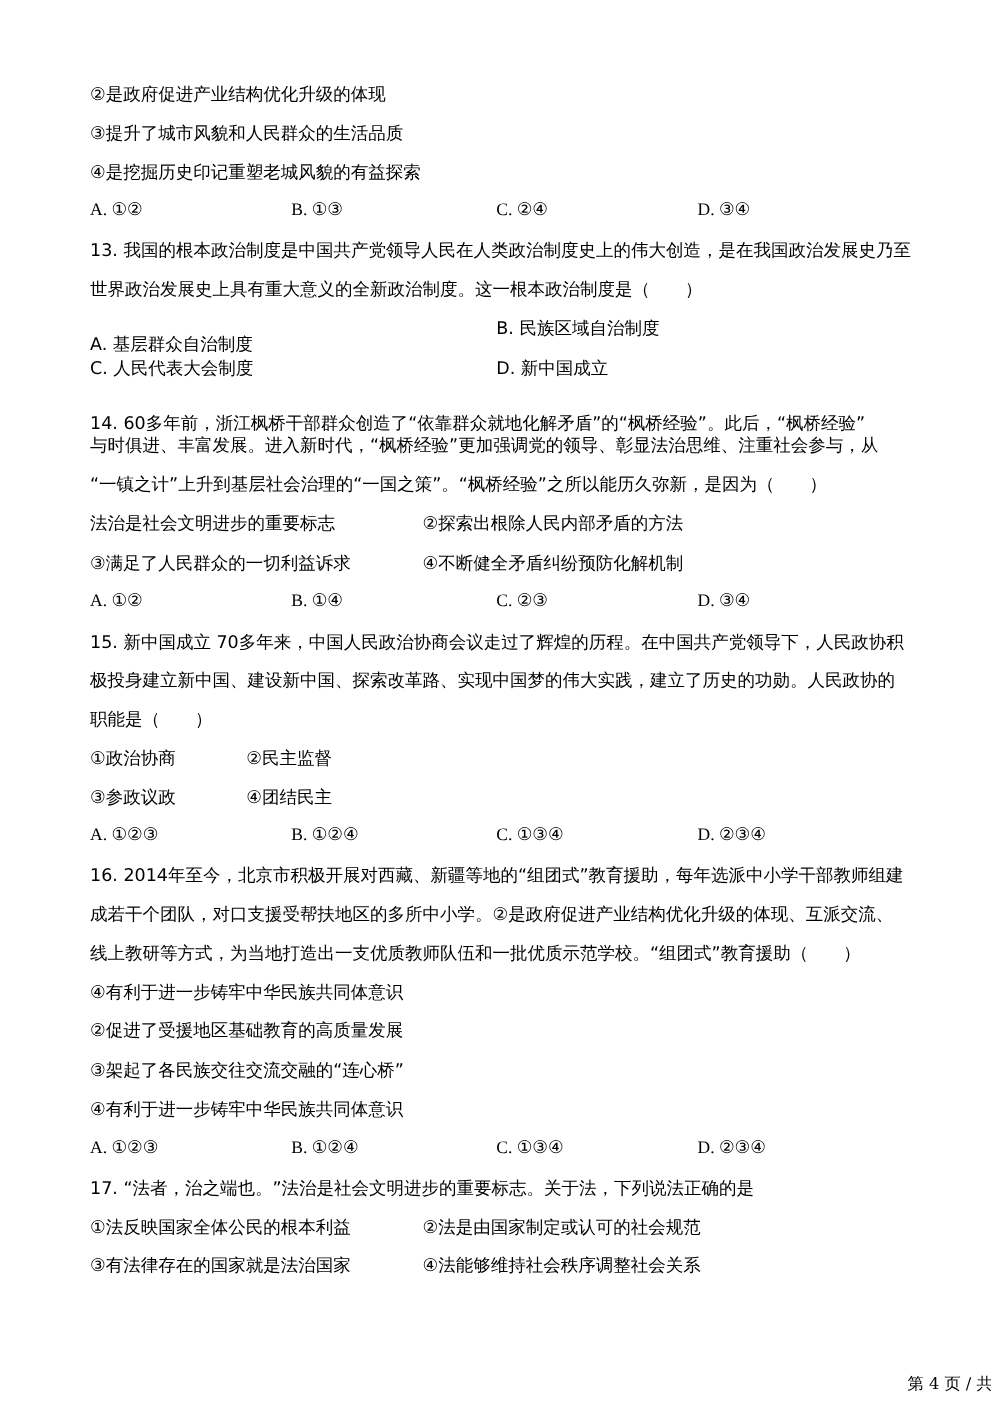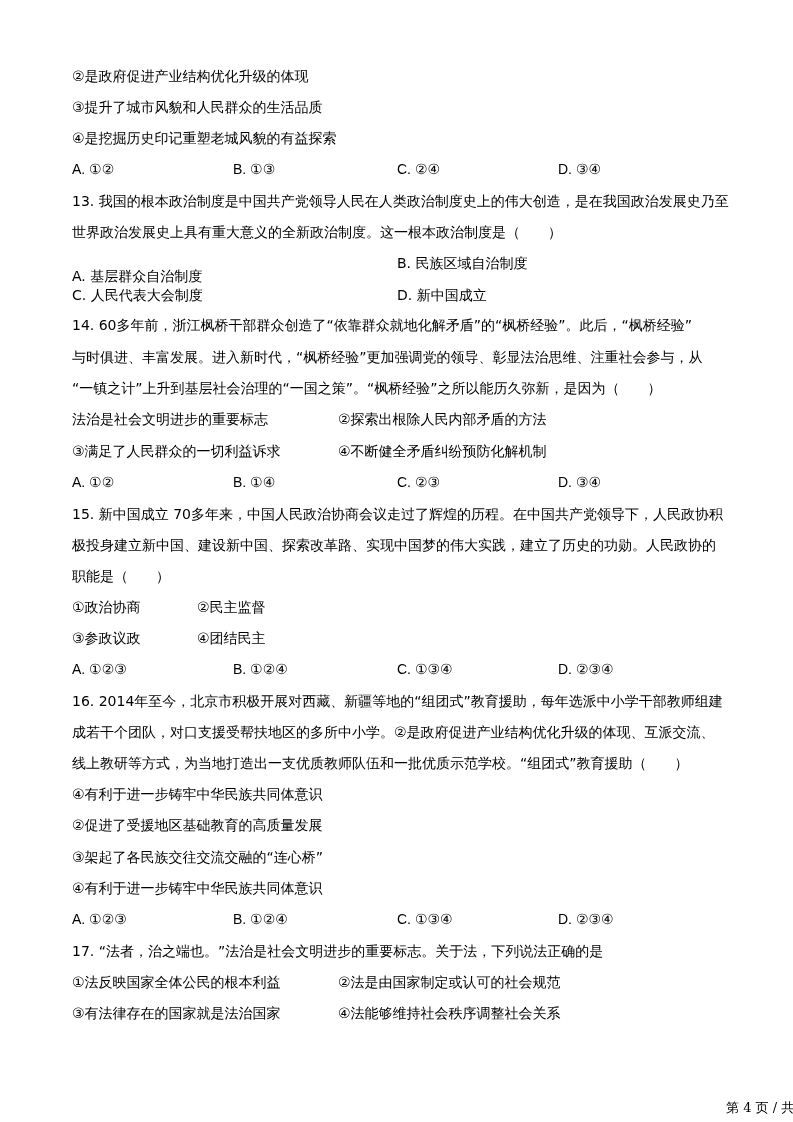--- a/index.html
+++ b/index.html
@@ -29,21 +29,21 @@
       white-space: nowrap;
       letter-spacing: 0px;
     }
     .opt {
       position: absolute;
       font-size: 14px;
       line-height: 18px;
       white-space: nowrap;
     }
     .serif {
-      font-family: Liberation Sans, sans-serif;
+      font-family: Liberation Serif, serif;
     }
     .footer {
       position: absolute;
       left: 0;
       width: 793px;
       top: 1100px;
       text-align: right;
       font-size: 13px;
       line-height: 16px;
       font-family: "DejaVu Serif", "Liberation Serif", serif;
@@ -68,21 +68,21 @@
   <div>
     <div class="line" style="top:192px">13. 我国的根本政治制度是中国共产党领导人民在人类政治制度史上的伟大创造，是在我国政治发展史乃至</div>
     <div class="line" style="top:223px">世界政治发展史上具有重大意义的全新政治制度。这一根本政治制度是（　　）</div>
     <div class="opt" style="top:267px;left:72px">A. 基层群众自治制度</div>
     <div class="opt" style="top:254px;left:397px">B. 民族区域自治制度</div>
     <div class="opt" style="top:286px;left:72px">C. 人民代表大会制度</div>
     <div class="opt" style="top:286px;left:397px">D. 新中国成立</div>
   </div>
 
   <div>
-    <div class="line" style="top:316px">14. 60多年前，浙江枫桥干部群众创造了“依靠群众就地化解矛盾”的“枫桥经验”。此后，“枫桥经验”</div>
+    <div class="line" style="top:330px">14. 60多年前，浙江枫桥干部群众创造了“依靠群众就地化解矛盾”的“枫桥经验”。此后，“枫桥经验”</div>
     <div class="line" style="top:348px">与时俱进、丰富发展。进入新时代，“枫桥经验”更加强调党的领导、彰显法治思维、注重社会参与，从</div>
     <div class="line" style="top:379px">“一镇之计”上升到基层社会治理的“一国之策”。“枫桥经验”之所以能历久弥新，是因为（　　）</div>
     <div class="opt" style="top:410px;left:72px">法治是社会文明进步的重要标志</div>
     <div class="opt" style="top:410px;left:338px">②探索出根除人民内部矛盾的方法</div>
     <div class="opt" style="top:442px;left:72px">③满足了人民群众的一切利益诉求</div>
     <div class="opt" style="top:442px;left:338px">④不断健全矛盾纠纷预防化解机制</div>
     <div class="opt serif" style="top:473px;left:72px">A. ①②</div>
     <div class="opt serif" style="top:473px;left:233px">B. ①④</div>
     <div class="opt serif" style="top:473px;left:397px">C. ②③</div>
     <div class="opt serif" style="top:473px;left:558px">D. ③④</div>

